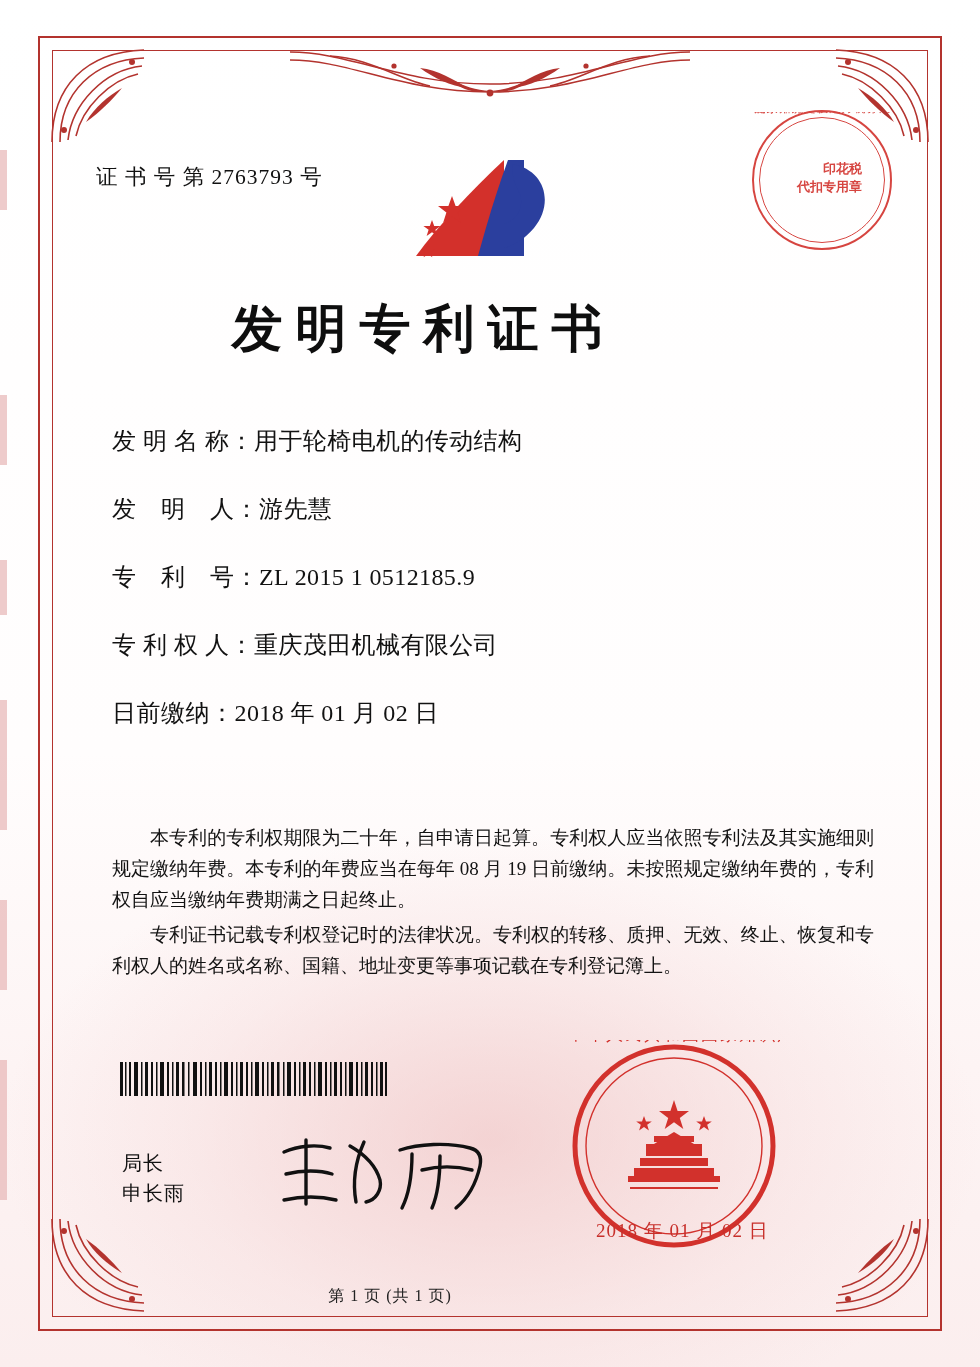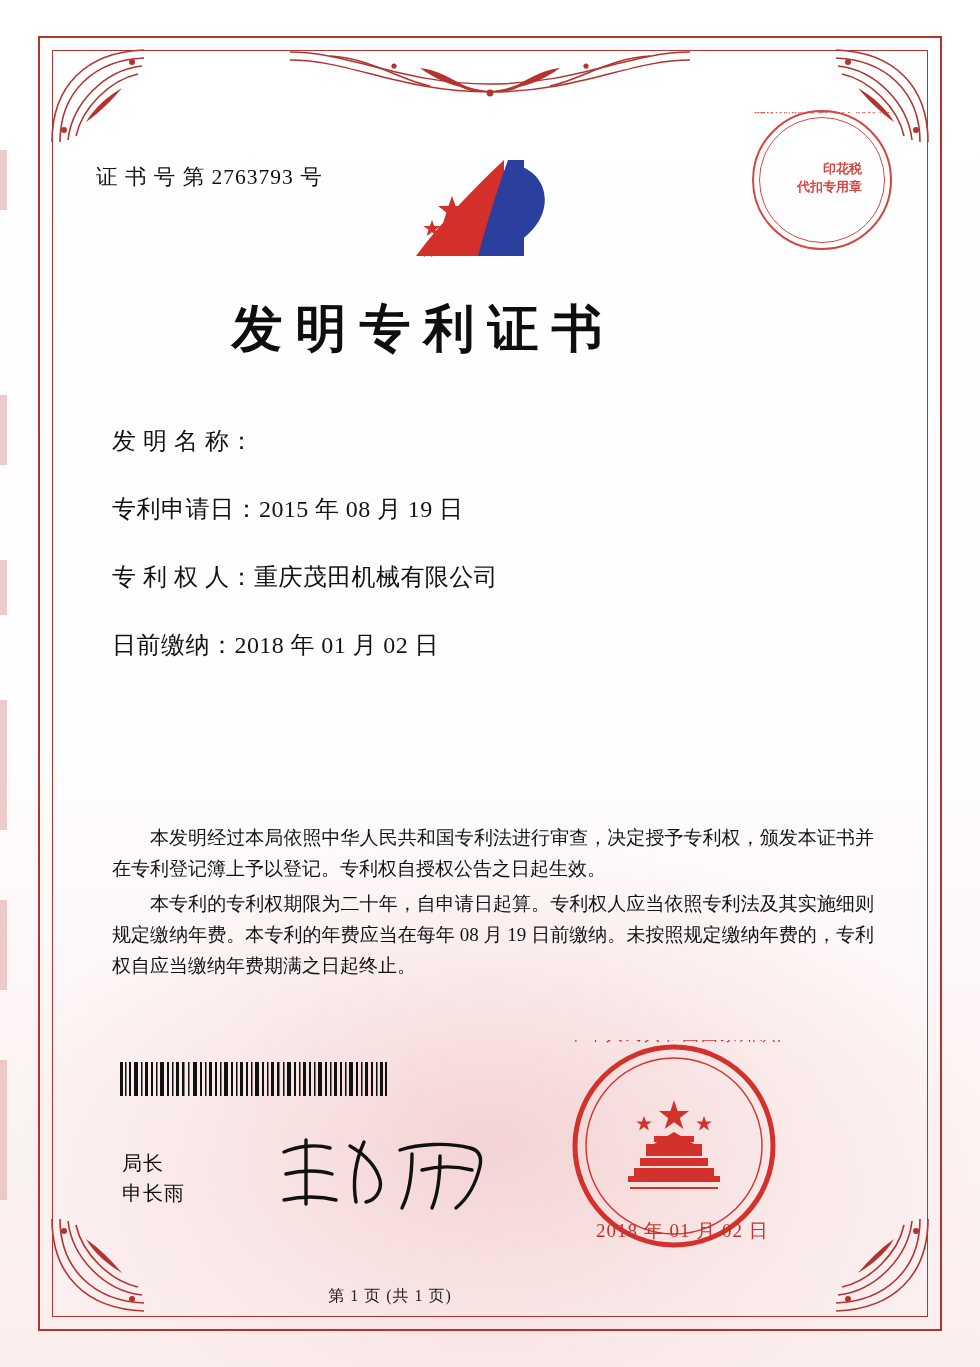--- a/index.html
+++ b/index.html
@@ -350,38 +350,43 @@
       <div>印花税</div>
       <div>代扣专用章</div>
     </div>
   </div>
 
   <div class="doc-title">发明专利证书</div>
 
   <div class="fields">
     <div class="field-row">
       <span class="field-label">发 明 名 称：</span>
+      <span class="field-value">用于轮椅电机的传动结构</span>
     </div>
     <div class="field-row">
-      <span class="field-label">专利申请日：</span>
-      <span class="field-value">2015 年 08 月 19 日</span>
+      <span class="field-label">发　明　人：</span>
+      <span class="field-value">游先慧</span>
+    </div>
+    <div class="field-row">
+      <span class="field-label">专　利　号：</span>
+      <span class="field-value">ZL 2015 1 0512185.9</span>
     </div>
     <div class="field-row">
       <span class="field-label">专 利 权 人：</span>
       <span class="field-value">重庆茂田机械有限公司</span>
     </div>
     <div class="field-row">
       <span class="field-label">日前缴纳：</span>
       <span class="field-value">2018 年 01 月 02 日</span>
     </div>
   </div>
 
   <div class="paragraphs">
-    <p>本发明经过本局依照中华人民共和国专利法进行审查，决定授予专利权，颁发本证书并在专利登记簿上予以登记。专利权自授权公告之日起生效。</p>
     <p>本专利的专利权期限为二十年，自申请日起算。专利权人应当依照专利法及其实施细则规定缴纳年费。本专利的年费应当在每年 08 月 19 日前缴纳。未按照规定缴纳年费的，专利权自应当缴纳年费期满之日起终止。</p>
+    <p>专利证书记载专利权登记时的法律状况。专利权的转移、质押、无效、终止、恢复和专利权人的姓名或名称、国籍、地址变更等事项记载在专利登记簿上。</p>
   </div>
 
   <div class="barcode">
     <svg width="268" height="34" viewBox="0 0 268 34">
       <g fill="#111">
         <rect x="0" y="0" width="3" height="34"></rect>
           <rect x="5" y="0" width="1.5" height="34"></rect>
         <rect x="9" y="0" width="2" height="34"></rect>
           <rect x="14" y="0" width="4" height="34"></rect>
         <rect x="21" y="0" width="1.5" height="34"></rect>

